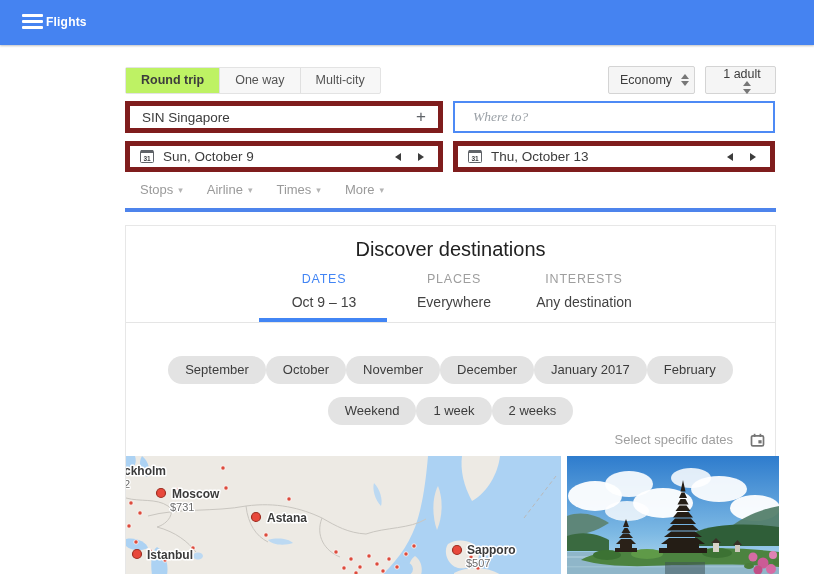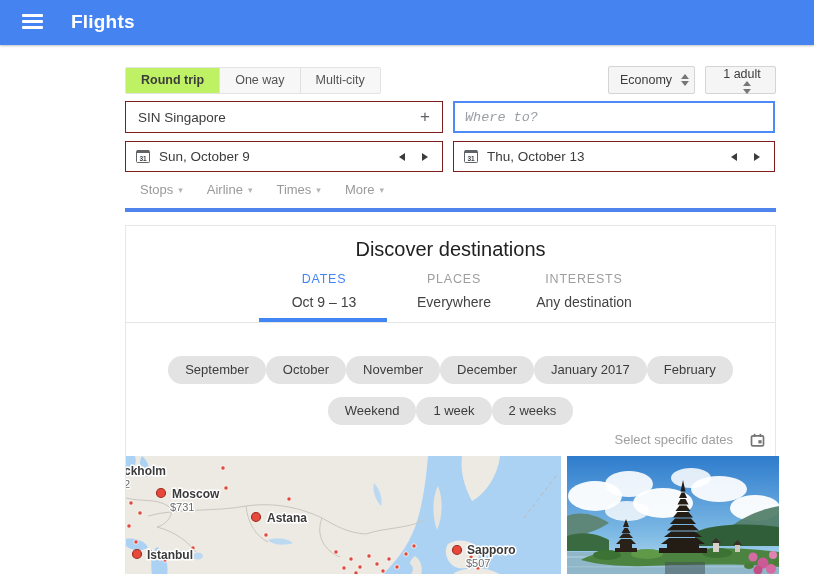--- a/index.html
+++ b/index.html
@@ -5,48 +5,48 @@
   * { margin:0; padding:0; box-sizing:border-box; }
   html,body { background:#fff; }
   body { font-family:"Liberation Sans","DejaVu Sans",sans-serif; }
   .app { position:relative; width:814px; height:574px; overflow:hidden; background:#fff; }
 
   
   .header { position:absolute; top:0; left:0; width:814px; height:45px; background:#4583f1;
             box-shadow:0 1px 2px rgba(0,0,0,.25); }
   .hamburger { position:absolute; left:22px; top:14px; width:21px; height:16px; cursor:pointer; }
   .hamburger i { display:block; height:2.6px; background:#fff; border-radius:1px; margin-bottom:3.4px; }
-  .app-title { position:absolute; left:71px; top:0; line-height:44px; color:#fff; font-size:19px;
+  .app-title { position:absolute; left:46px; top:0; line-height:44px; color:#fff; font-size:12px;
                font-weight:700; letter-spacing:.2px; }
 
   
   .trip-tabs { position:absolute; left:125px; top:67px; display:flex; height:27px;
                border:1px solid #e3e3e3; background:#f7f7f7; border-radius:2px; }
   .trip-tab { padding:0 15px; line-height:25px; font-size:12.5px; color:#545454; cursor:pointer; white-space:nowrap; }
   .trip-tab + .trip-tab { border-left:1px solid #e0e0e0; }
   .trip-tab.selected { background:#bef264; color:#3c3c3c; font-weight:700; }
 
   
   .selector { position:absolute; top:66px; height:28px; background:#f5f5f5; border:1px solid #d4d4d4;
               border-radius:2px; display:flex; align-items:center; padding:0 8px 0 11px; cursor:pointer; }
   .selector .lbl { font-size:12.5px; color:#3c3c3c; flex:1; }
   .sel-cabin { left:608px; width:87px; }
   .sel-pax   { left:705px; width:71px;flex-direction:column; }
   .spinner { display:flex; flex-direction:column; gap:2.5px; margin-left:9px; }
   .spinner .up   { width:0; height:0; border-left:4px solid transparent; border-right:4px solid transparent; border-bottom:5px solid #777; }
   .spinner .down { width:0; height:0; border-left:4px solid transparent; border-right:4px solid transparent; border-top:5px solid #777; }
 
   
-  .field { position:absolute; background:#fff; border:1px solid #7f1d1d; display:flex; align-items:center; }
+  .field { position:absolute; background:#fff; border:5px solid #7f1d1d; display:flex; align-items:center; }
   .f-origin { left:125px; top:101px; width:318px; height:32px; padding:0 12px; cursor:text; }
   .f-origin .val { font-size:13.5px; color:#3c3c3c; flex:1; }
   .f-origin .plus { font-size:17px; color:#5f6368; font-weight:400; cursor:pointer; }
   .f-dest { left:453px; top:101px; width:322px; height:32px; border:2px solid #4d8af5; }
-  .f-dest input { border:0; outline:none; width:100%; font-size:13.5px; color:#3c3c3c; padding:0 10px;
-                  font-family:Liberation Mono, monospace; background:transparent; }
+  .f-dest input { border:0; outline:none; width:100%; font-size:13.5px; color:#3c3c3c; padding:0 18px;
+                  font-family:Liberation Serif, serif; background:transparent; }
   .f-dest input::placeholder { color:#9aa0a6; font-style:italic; }
 
   
   .f-date { height:31px; padding:0 10px; cursor:pointer; }
   .f-date-depart { left:125px; top:141px; width:318px; }
   .f-date-return { left:453px; top:141px; width:322px; }
   .cal31 { position:relative; width:14px; height:13px; border:1.5px solid #5f6368; border-radius:1.5px;
            display:flex; align-items:center; justify-content:center; margin-right:9px; flex:none; }
   .cal31::before { content:""; position:absolute; top:-1.5px; left:0; right:0; height:3px; background:#5f6368; }
   .cal31 b { font-size:6.5px; font-weight:700; color:#3c4043; margin-top:3px; letter-spacing:0; }

